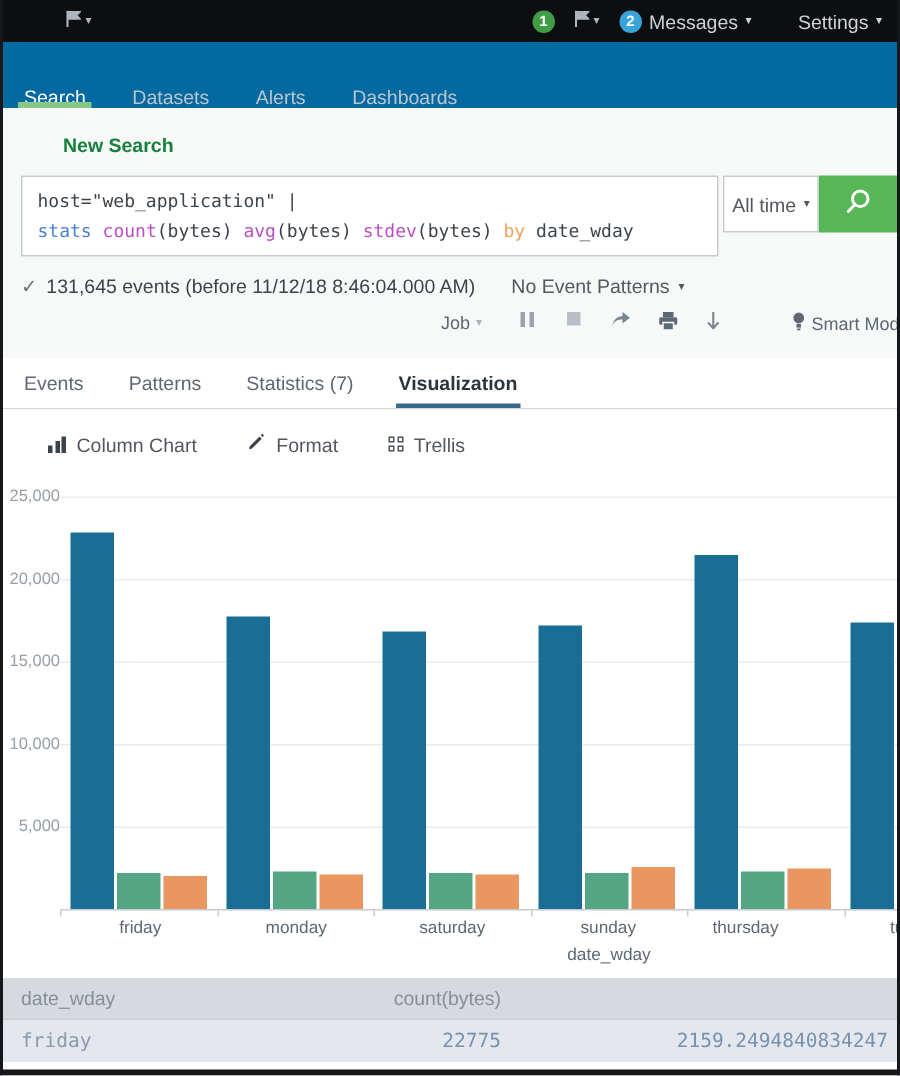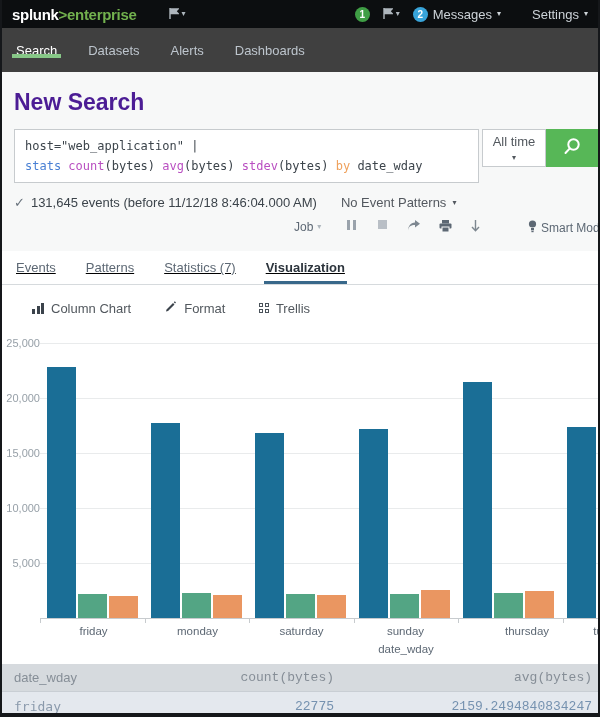--- a/index.html
+++ b/index.html
@@ -14,50 +14,50 @@
   .tb-flag{display:flex;align-items:center;gap:3px;margin-left:32px;cursor:pointer;}
   .caret{font-size:8px;color:#aeb6bd;line-height:1;}
   .tb-right{margin-left:auto;display:flex;align-items:center;gap:13px;}
   .badge{width:15px;height:15px;border-radius:50%;color:#fff;font-size:10px;font-weight:bold;
          display:flex;align-items:center;justify-content:center;cursor:pointer;}
   .badge.green{background:#3f9e45;}
   .badge.blue{background:#38a4da;}
   .tb-menu{color:#cdd3d8;font-size:13px;display:flex;align-items:center;gap:5px;cursor:pointer;white-space:nowrap;}
   .tb-menu .caret{color:#cdd3d8;}
   
-  .appnav{height:44px;background:#404040;display:flex;align-items:center;padding-left:12px;gap:27px;}
+  .appnav{height:44px;background:#0369a1;display:flex;align-items:flex-end;padding-left:12px;gap:27px;}
   .nav-item{position:relative;display:flex;align-items:center;font-size:13px;color:#bdc5cd;cursor:pointer;padding:0 2px;}
   .nav-item.active{color:#ffffff;}
   .nav-item.active .nav-underline{position:absolute;left:-2px;right:-2px;bottom:0;height:4px;background:#87c787;}
   
   .search-section{background:#f7f8f8;padding-bottom:9px;}
-  .page-title{font-size:23px;font-weight:700;color:#4c1d95;padding:17px 12px 13px;}
+  .page-title{font-size:13px;font-weight:700;color:#15803d;padding:17px 12px 13px;margin-left:28px;}
   .search-row{display:flex;align-items:flex-start;padding-left:12px;}
   .query-box{flex:1;height:54px;box-sizing:border-box;background:#fff;border:1px solid #c7cbce;
              padding:6px 10px;font-family:"DejaVu Sans Mono",monospace;font-size:12px;line-height:20px;
              white-space:pre;overflow:hidden;cursor:text;}
   .time-picker{width:64px;height:38px;box-sizing:border-box;margin-left:3px;background:#fff;
                border:1px solid #c7cbce;display:flex;align-items:center;justify-content:center;gap:5px;
-               font-size:13px;color:#52585e;cursor:pointer;flex-direction:column;}
+               font-size:13px;color:#52585e;cursor:pointer;}
   .time-picker .caret{color:#52585e;}
   .search-btn{width:52px;height:38px;background:#57b757;border:none;display:flex;align-items:center;
               justify-content:center;cursor:pointer;}
   
   .events-bar{display:flex;align-items:center;padding:12px 12px 2px;font-size:13px;color:#3c444b;}
   .check{color:#68727c;margin-right:6px;font-size:13px;}
   .sampling{margin-left:24px;color:#53585f;display:flex;align-items:center;gap:6px;cursor:pointer;}
   .sampling .caret{color:#53585f;}
   .job-bar{position:relative;height:30px;font-size:12px;color:#5d6874;padding-left:40px;}
   .job-bar .jb{position:absolute;top:8px;display:flex;align-items:center;gap:4px;cursor:pointer;white-space:nowrap;}
   .pausebars{display:flex;gap:3px;}
   .pausebars i{width:3px;height:10px;background:#9aa3ac;}
   .stopsq{width:9px;height:9px;background:#b9bfc6;}
   
   .result-tabs{display:flex;align-items:flex-end;gap:26px;padding-left:12px;height:33px;
-               border-bottom:1px solid #d6dadd;background:#fff;text-decoration:underline;}
+               border-bottom:1px solid #d6dadd;background:#fff;}
   .rtab{font-size:13px;color:#5d6874;padding:0 2px 9px;cursor:pointer;position:relative;white-space:nowrap;}
   .rtab.active{color:#2c343c;font-weight:700;padding-bottom:6px;border-bottom:3px solid #38688a;}
   
   .viz-toolbar{display:flex;align-items:center;gap:34px;height:46px;padding-left:30px;background:#fff;}
   .viz-btn{display:flex;align-items:center;gap:7px;font-size:13px;color:#52585e;cursor:pointer;}
   .colchart-icon{display:flex;align-items:flex-end;gap:1.5px;height:11px;}
   .colchart-icon i{width:3px;background:#3b434b;display:block;}
   .trellis-icon{display:grid;grid-template-columns:4px 4px;grid-gap:1.5px;}
   .trellis-icon i{width:4px;height:4px;box-sizing:border-box;border:1.2px solid #4a525a;}
   
@@ -67,35 +67,34 @@
   .ytick-label{position:absolute;width:36px;text-align:right;font-size:11px;color:#97a0a8;transform:translateY(-50%);}
   .bar{position:absolute;cursor:pointer;}
   .xtick{position:absolute;width:1px;height:4px;background:#c7cbce;}
   .xcat-label{position:absolute;font-size:11.5px;color:#5d6874;transform:translateX(-50%);white-space:nowrap;}
   .axis-title{position:absolute;font-size:11.5px;color:#5d6874;transform:translateX(-50%);}
   
   .stats-table{margin-top:8px;}
   .trow{display:grid;grid-template-columns:210px 110px 1fr;align-items:center;
         padding:0 6px 0 12px;height:28px;box-sizing:border-box;}
   .trow .c1{text-align:left;}
-  .trow .c2,.trow .c3{text-align:right;font-family:Liberation Mono, monospace;}
+  .trow .c2,.trow .c3{text-align:right;}
   .thead{background:#d6dade;color:#868e97;font-size:13px;border-bottom:1px solid #c9ced4;}
   .thead .cell{cursor:pointer;}
   .tdata{background:#e4e8ee;font-family:"DejaVu Sans Mono",monospace;font-size:13px;}
   .tdata .c1{color:#8b9aac;}
   .tdata .c2,.tdata .c3{color:#7692b0;}
   .tdata .cell{cursor:pointer;}
 </style>
 </head>
 <body>
 
 <div id="win">
 
   <div class="topbar">
-    <div class="logo"><span class="lw">splunk</span><span class="lg">&gt;enterprise</span></div>
     <div class="tb-flag">
       <span><svg width="10" height="11" viewBox="0 0 10 11">
             <path d="M1 0 v11 M1 1 h8 l-2.2 2.2 L9 5.5 H1" stroke="#aeb6bd" stroke-width="1.4" fill="#aeb6bd"></path>
           </svg></span>
       <span class="caret">▾</span>
     </div>
     <div class="tb-right">
       <span class="badge green">1</span>
       <span class="tb-flag" style="margin-left:0">
         <span><svg width="10" height="11" viewBox="0 0 10 11">
@@ -260,33 +259,32 @@
       <div class="xcat-label" style="left: 299.5px; top: 294px;">saturday</div>
       <div class="bar" style="left: 357px; width: 29px; top: 97.8px; height: 189.2px; background: rgb(26, 110, 150);"></div>
       <div class="bar" style="left: 388px; width: 29px; top: 262.8px; height: 24.2px; background: rgb(83, 165, 132);"></div>
       <div class="bar" style="left: 419px; width: 29px; top: 258.95px; height: 28.05px; background: rgb(234, 150, 97);"></div>
       <div class="xtick" style="left: 351.5px; top: 288px;"></div>
       <div class="xcat-label" style="left: 403.5px; top: 294px;">sunday</div>
       <div class="bar" style="left: 461px; width: 29px; top: 51.05px; height: 235.95px; background: rgb(26, 110, 150);"></div>
       <div class="bar" style="left: 492px; width: 29px; top: 261.92px; height: 25.08px; background: rgb(83, 165, 132);"></div>
       <div class="bar" style="left: 523px; width: 29px; top: 259.5px; height: 27.5px; background: rgb(234, 150, 97);"></div>
       <div class="xtick" style="left: 456px; top: 288px;"></div>
-      <div class="xcat-label" style="left: 525px; top: 294px;">thursday</div>
+      <div class="xcat-label" style="left: 495px; top: 294px;">thursday</div>
       <div class="bar" style="left: 565px; width: 29px; top: 96.15px; height: 190.85px; background: rgb(26, 110, 150);"></div>
       <div class="xtick" style="left: 560.5px; top: 288px;"></div>
       <div class="xcat-label" style="left: 611.5px; top: 294px;">tuesday</div>
       <div class="baseline" style="top: 287px;"></div>
       <div class="axis-title" style="left: 404px; top: 312px;">date_wday</div>
     </div>
 
   <div class="stats-table" id="stats-table">
       <div class="trow thead">
         <span class="cell c1">date_wday</span>
         <span class="cell c2">count(bytes)</span>
-        <span class="cell c3">avg(bytes)</span>
       </div>
       <div class="trow tdata">
         <span class="cell c1">friday</span>
         <span class="cell c2">22775</span>
         <span class="cell c3">2159.2494840834247</span>
       </div>
     </div>
 
 </div>
 

